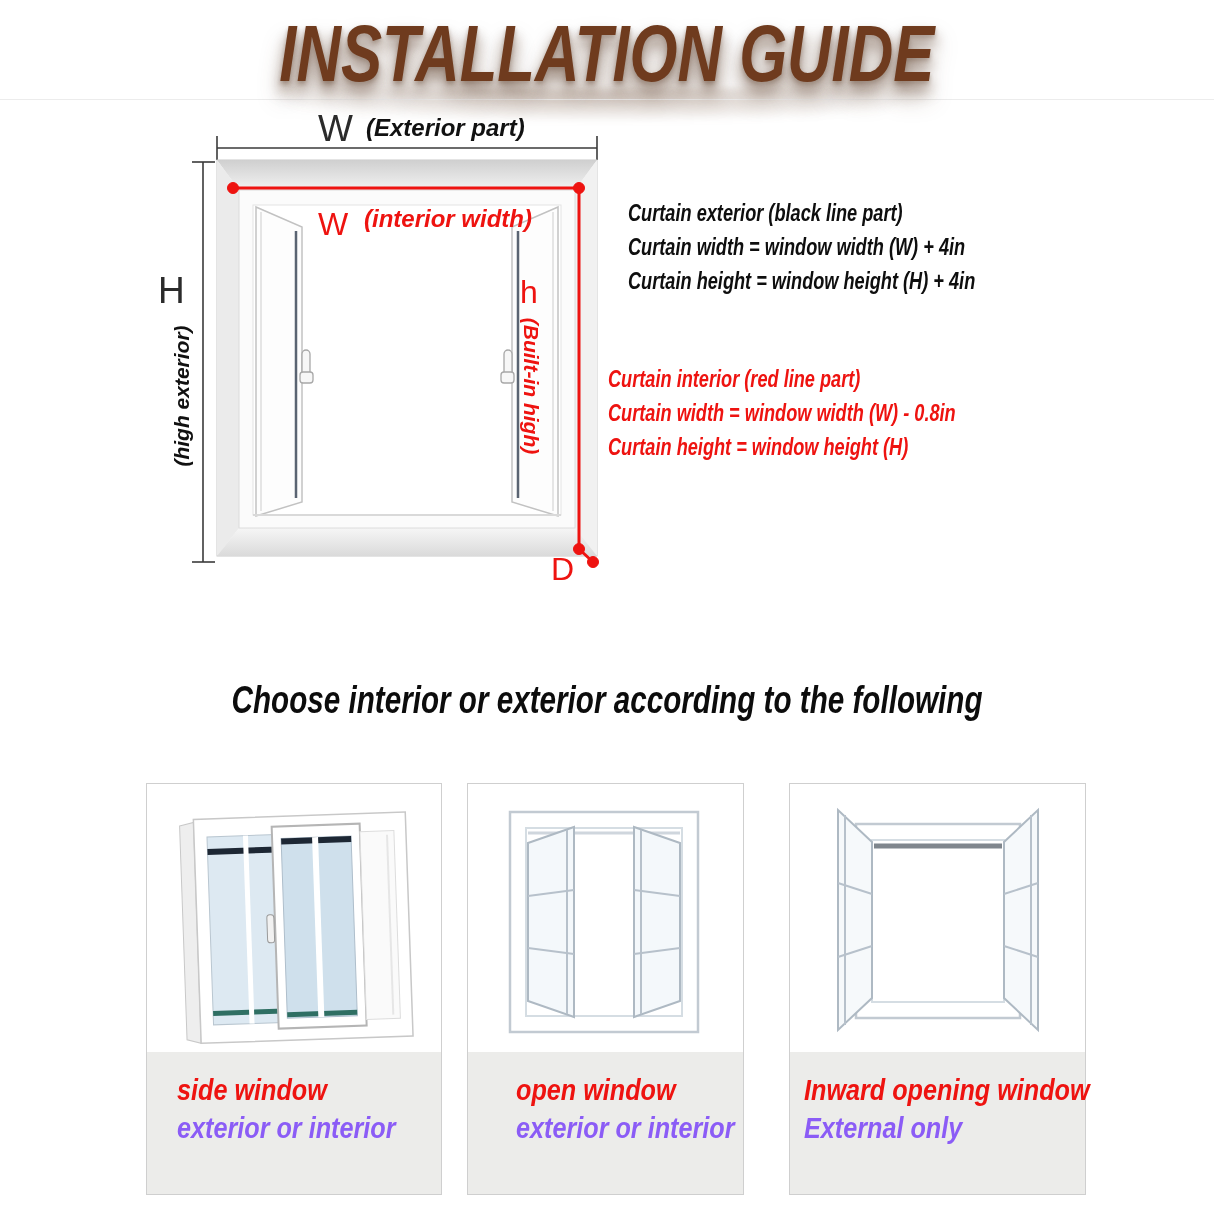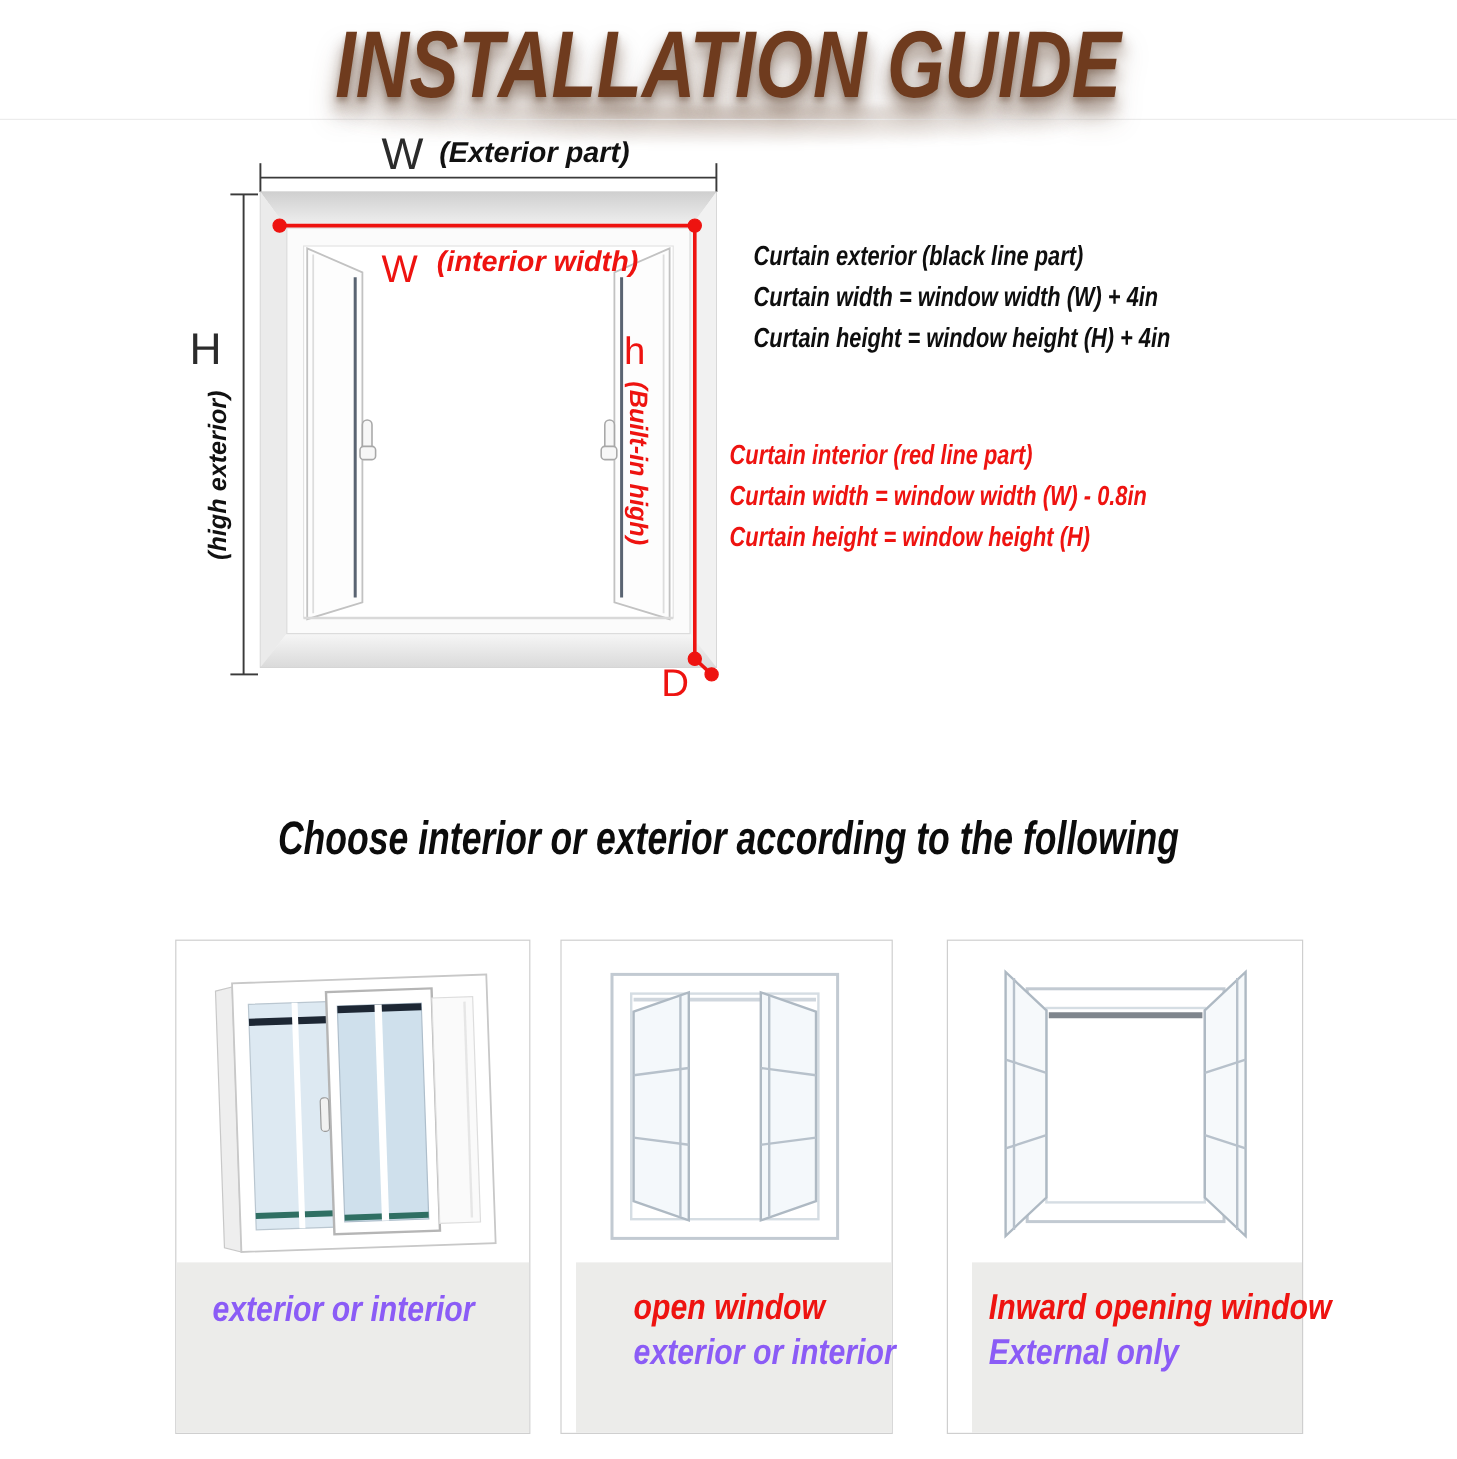--- a/index.html
+++ b/index.html
@@ -153,20 +153,21 @@
       <rect x="137" y="50" width="70" height="6" fill="#1d2734"></rect>
       <rect x="137" y="224" width="70" height="5" fill="#2f6f63"></rect>
       <rect x="168" y="50" width="6" height="180" fill="#ffffff"></rect>
       <rect x="120" y="126" width="7" height="28" rx="3" fill="#f1f1f1" stroke="#9a9a9a"></rect>
 
       <rect x="216" y="46" width="34" height="188" fill="#fafafa" stroke="#dddddd"></rect>
       <line x1="243" y1="50" x2="243" y2="230" stroke="#e6e6e6" stroke-width="2"></line>
     </g>
   </svg>
   <div class="caption" style="padding-left:30px;">
+    <div class="l1 red"><span class="cond" style="transform:scaleX(.84);">side window</span></div>
     <div class="l2"><span class="cond" style="transform:scaleX(.84);">exterior or interior</span></div>
   </div>
 </div>
 
 <div class="panel" style="left:467px;top:783px;width:277px;height:412px;">
   <svg width="275" height="268" viewBox="0 0 275 268" style="margin-top:6px">
     <rect x="42" y="22" width="188" height="220" fill="#ffffff" stroke="#c2cad2" stroke-width="2.5"></rect>
     <rect x="58" y="38" width="156" height="188" fill="#ffffff" stroke="#d5dde3" stroke-width="2"></rect>
     <line x1="60" y1="43" x2="212" y2="43" stroke="#cfd6dd" stroke-width="3"></line>
 
@@ -176,21 +177,21 @@
     </g>
     <g stroke="#b7c1cb" stroke-width="2">
       <line x1="60" y1="106" x2="106" y2="100"></line>
       <line x1="60" y1="158" x2="106" y2="164"></line>
       <line x1="99" y1="40" x2="99" y2="224"></line>
       <line x1="212" y1="106" x2="166" y2="100"></line>
       <line x1="212" y1="158" x2="166" y2="164"></line>
       <line x1="173" y1="40" x2="173" y2="224"></line>
     </g>
   </svg>
-  <div class="caption" style="padding-left:48px;margin-left:12px;">
+  <div class="caption" style="padding-left:48px;">
     <div class="l1 red"><span class="cond" style="transform:scaleX(.84);">open window</span></div>
     <div class="l2"><span class="cond" style="transform:scaleX(.84);">exterior or interior</span></div>
   </div>
 </div>
 
 <div class="panel" style="left:789px;top:783px;width:297px;height:412px;">
   <svg width="295" height="268" viewBox="0 0 295 268" style="margin-top:4px">
     <rect x="66" y="36" width="164" height="194" fill="#ffffff" stroke="#c2cad2" stroke-width="2.5"></rect>
     <rect x="82" y="52" width="132" height="162" fill="#ffffff" stroke="#d5dde3" stroke-width="2"></rect>
     <line x1="84" y1="58" x2="212" y2="58" stroke="#7f868d" stroke-width="5"></line>
@@ -201,17 +202,17 @@
     </g>
     <g stroke="#b7c1cb" stroke-width="2">
       <line x1="82" y1="106" x2="48" y2="95"></line>
       <line x1="82" y1="158" x2="48" y2="169"></line>
       <line x1="55" y1="27" x2="55" y2="237"></line>
       <line x1="214" y1="106" x2="248" y2="95"></line>
       <line x1="214" y1="158" x2="248" y2="169"></line>
       <line x1="241" y1="27" x2="241" y2="237"></line>
     </g>
   </svg>
-  <div class="caption" style="padding-left:14px;margin-left:20px;">
+  <div class="caption" style="padding-left:14px;">
     <div class="l1 red"><span class="cond" style="transform:scaleX(.84);">Inward opening window</span></div>
     <div class="l2"><span class="cond" style="transform:scaleX(.84);">External only</span></div>
   </div>
 </div>
 
 </body></html>

